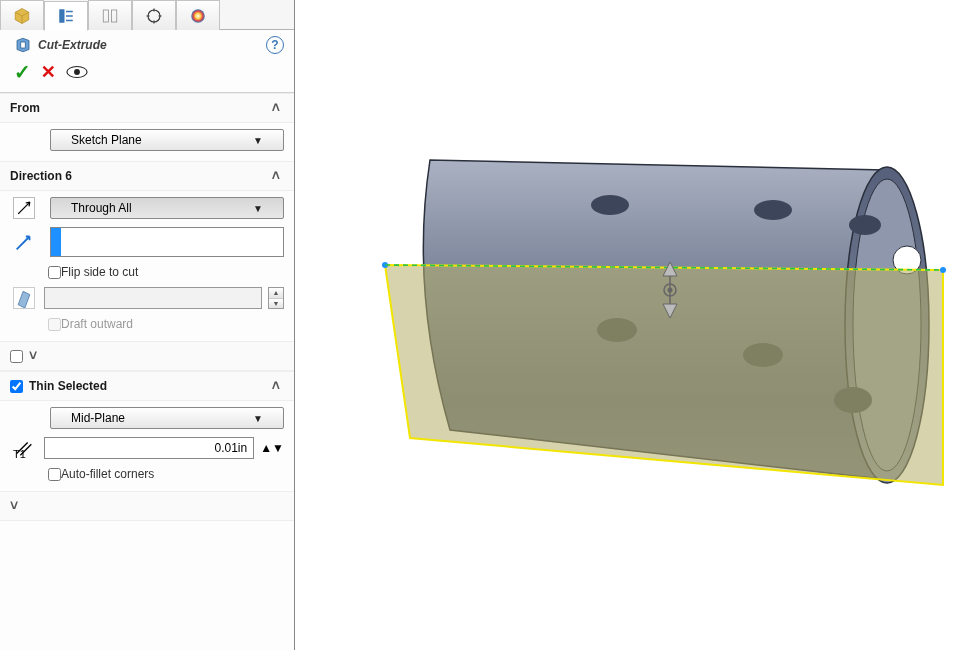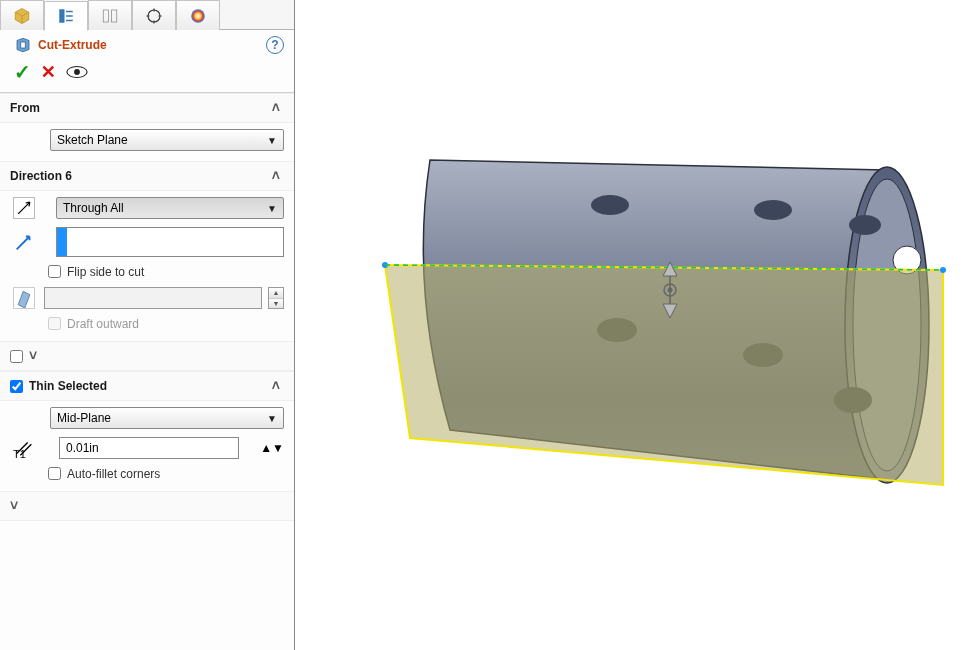--- a/index.html
+++ b/index.html
@@ -9,62 +9,62 @@
 
   
   .tabstrip { display: flex; height: 30px; border-bottom: 1px solid #b3b3b3; background: #f6f6f6; }
   .tab { width: 44px; height: 30px; display: flex; align-items: center; justify-content: center; border: 1px solid #c4c4c4; border-bottom: none; background: linear-gradient(#fefefe,#ececec); cursor: pointer; }
   .tab.active { background: #fff; border-bottom: 1px solid #fff; position: relative; top: 1px; }
   .tab svg { width: 18px; height: 18px; }
 
   
   .feature-header { display:flex; align-items:center; padding: 6px 10px 4px 14px; }
   .feature-header svg { width:18px; height:18px; margin-right:6px; }
-  .feature-header .title { font-weight: bold; color:#c2410c; }
+  .feature-header .title { font-weight: bold; color:#404040;font-style:italic; }
   .feature-header .help { margin-left:auto; width:18px; height:18px; border-radius:50%; border:1.2px solid #3a77b6; display:flex; align-items:center; justify-content:center; color:#3a77b6; font-weight:bold; font-size:11px; cursor:pointer; }
 
   .confirm-row { display:flex; align-items:center; gap:10px; padding: 2px 10px 8px 14px; border-bottom:1px solid #d0d0d0; }
   .confirm-row .ok { color:#1a9a1a; font-size:20px; font-weight:bold; cursor:pointer; }
   .confirm-row .cancel { color:#d11; font-size:18px; font-weight:bold; cursor:pointer; }
   .confirm-row svg { width:22px; height:14px; }
 
   
   .section-head { display:flex; align-items:center; padding: 6px 10px 6px 10px; color:#1a1a1a; cursor:pointer; background:#fafafa; border-top:1px solid #eee; border-bottom:1px solid #eee; }
   .section-head .label { flex:1;font-weight:bold; }
   .section-head .chev { color:#555; font-size:14px; font-weight:bold; margin-right:4px; }
   .section-head input[type=checkbox] { margin-right:6px; }
 
   .section-body { padding: 6px 10px 10px 10px; display:flex; flex-direction:column; gap:8px; }
 
   
-  .dropdown { width:100%; height:22px; border:1px solid #888; background:linear-gradient(#fff,#e6e6e6); padding:0 6px; display:flex; align-items:center; justify-content:space-between; cursor:pointer; border-radius:2px; }
+  .dropdown { width:100%; height:22px; border:1px solid #888; background:linear-gradient(#fff,#e6e6e6); padding:0 20px; display:flex; align-items:center; justify-content:space-between; cursor:pointer; border-radius:2px; }
   .dropdown .arrow { font-size:10px; color:#222; }
   .dropdown.narrow { margin-left:40px; width: calc(100% - 40px); }
   .dropdown.selected { background: linear-gradient(#d6d6d6,#e8e8e8); }
 
-  .row { display:flex; align-items:center; gap:18px; }
+  .row { display:flex; align-items:center; gap:12px; }
   .icon-slot { width:28px; display:flex; align-items:center; justify-content:center; flex:none; }
   .icon-slot svg, .icon-slot .iconbox { width:22px; height:22px; }
 
   .text-input { flex:1; height:30px; border:1px solid #888; display:flex; align-items:center; }
   .text-input .highlight { width:10px; height:100%; background:#1e90ff; }
   .text-input input { border:none; outline:none; flex:1; height:100%; padding:0 4px; }
 
-  .checkbox-row { display:flex; align-items:flex-start; gap:6px; margin-left:38px; color:#333; }
+  .checkbox-row { display:flex; align-items:flex-end; margin-left:38px; color:#333; }
   .checkbox-row.grey { color:#9a9a9a; }
   .checkbox-row input { width:13px; height:13px; }
 
   .spinner { display:flex; align-items:center; gap:6px; }
   .spinner .numbox { flex:1; height:22px; border:1px solid #999; background:#f2f2f2; display:flex; align-items:center; padding:0 6px; color:#888; }
   .spinner .spin-ctrl { width:16px; height:22px; border:1px solid #999; display:flex; flex-direction:column; }
   .spinner .spin-ctrl span { flex:1; display:flex; align-items:center; justify-content:center; font-size:7px; color:#555; cursor:pointer; background:linear-gradient(#fff,#e3e3e3); border-bottom:1px solid #ccc; }
   .spinner .spin-ctrl span:last-child{ border-bottom:none; }
 
-  .num-input-row { display:flex; align-items:center; gap:21px; }
-  .num-input { flex:1; height:22px; border:1px solid #888; padding:0 6px; outline:none; }
+  .num-input-row { display:flex; align-items:center; gap:6px; }
+  .num-input { flex:1; height:22px; border:1px solid #888; padding:0 6px; outline:none;text-align:right; }
 
   
   .viewport svg { position:absolute; top:0; left:0; width:100%; height:100%; }
 </style>
 </head>
 <body>
 
 <div class="panel">
 
   <div class="tabstrip">

